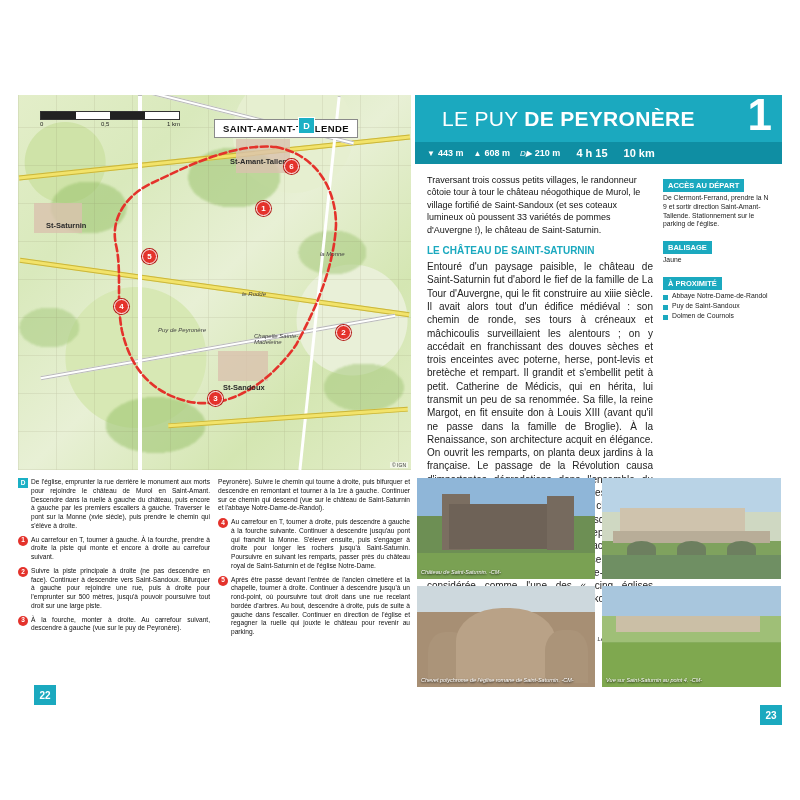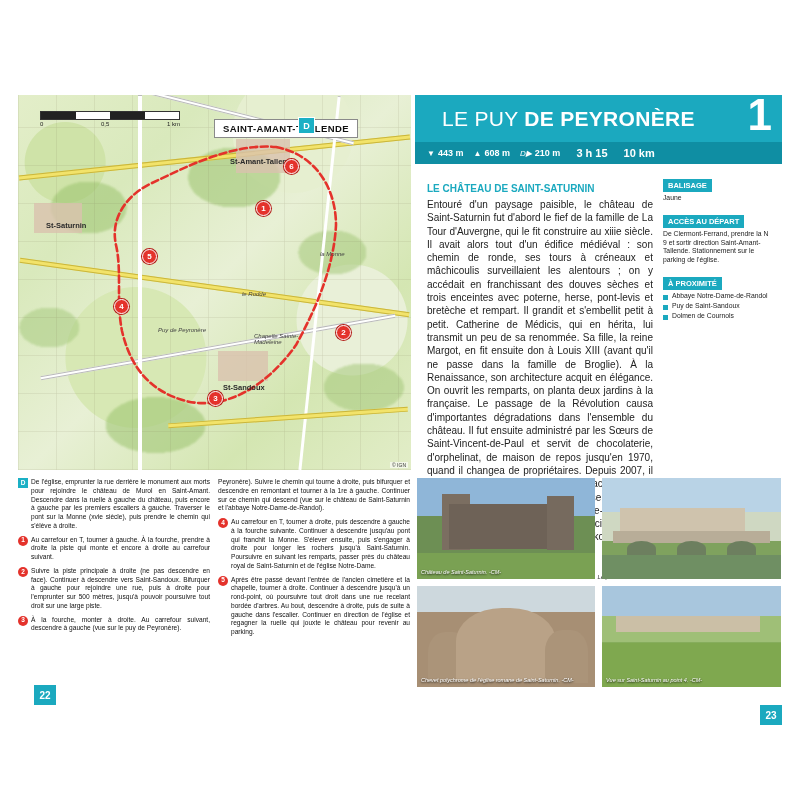--- a/index.html
+++ b/index.html
@@ -202,38 +202,39 @@
           <b>443 m</b>
         </span>
         <span class="s">
           <i class="tri">▲</i>
           <b>608 m</b>
         </span>
         <span class="s">
           <i class="tri">D▶</i>
           <b>210 m</b>
         </span>
-        <span class="big">3 h 15</span>
+        <span class="big">4 h 15</span>
         <span class="big">10 km</span>
       </div>
 
       <div class="hdr-body">
         <div class="hdr-main">
+          <div class="intro">Traversant trois cossus petits villages, le randonneur côtoie tour à tour le château néogothique de Murol, le village fortifié de Saint-Sandoux (et ses coteaux lumineux où poussent 33 variétés de pommes d'Auvergne !), le château de Saint-Saturnin.</div>
           <div class="sec-title">LE CHÂTEAU DE SAINT-SATURNIN</div>
           <div class="sec-body">Entouré d'un paysage paisible, le château de Saint-Saturnin fut d'abord le fief de la famille de La Tour d'Auvergne, qui le fit construire au xiiie siècle. Il avait alors tout d'un édifice médiéval : son chemin de ronde, ses tours à créneaux et mâchicoulis surveillaient les alentours ; on y accédait en franchissant des douves sèches et trois enceintes avec poterne, herse, pont-levis et bretèche et rempart. Il grandit et s'embellit petit à petit. Catherine de Médicis, qui en hérita, lui transmit un peu de sa renommée. Sa fille, la reine Margot, en fit ensuite don à Louis XIII (avant qu'il ne passe dans la famille de Broglie). À la Renaissance, son architecture acquit en élégance. On ouvrit les remparts, on planta deux jardins à la française. Le passage de la Révolution causa d'importantes dégradations dans l'ensemble du château. Il fut ensuite administré par les Sœurs de Saint-Vincent-de-Paul et servit de chocolaterie, d'orphelinat, de maison de repos jusqu'en 1970, quand il changea de propriétaires. Depuis 2007, il propose des chambres d'hôtes et accueille des séminaires. Le château n'est pas le seul trésor de Saint-Saturnin : son église Notre-Dame est considérée comme l'une des « cinq églises majeures d'Auvergne ». Bâtie en arkose, elle se distingue par son chevet roman, décoré et polychrome.</div>
         </div>
 
         <div class="side">
+          <div class="blk">
+            <h4>ACCÈS AU DÉPART</h4>
+            <p>De Clermont-Ferrand, prendre la N 9 et sortir direction Saint-Amant-Tallende. Stationnement sur le parking de l'église.</p>
+          </div>
           <div class="blk">
             <h4>BALISAGE</h4>
             <p>Jaune</p>
-          </div>
-          <div class="blk">
-            <h4>ACCÈS AU DÉPART</h4>
-            <p>De Clermont-Ferrand, prendre la N 9 et sortir direction Saint-Amant-Tallende. Stationnement sur le parking de l'église.</p>
           </div>
           <div class="blk">
             <h4>À PROXIMITÉ</h4>
             <ul>
               <li class="gn">Abbaye Notre-Dame-de-Randol</li>
               <li class="gn">Puy de Saint-Sandoux</li>
               <li class="gn">Dolmen de Cournols</li>
             </ul>
           </div>
         </div>

